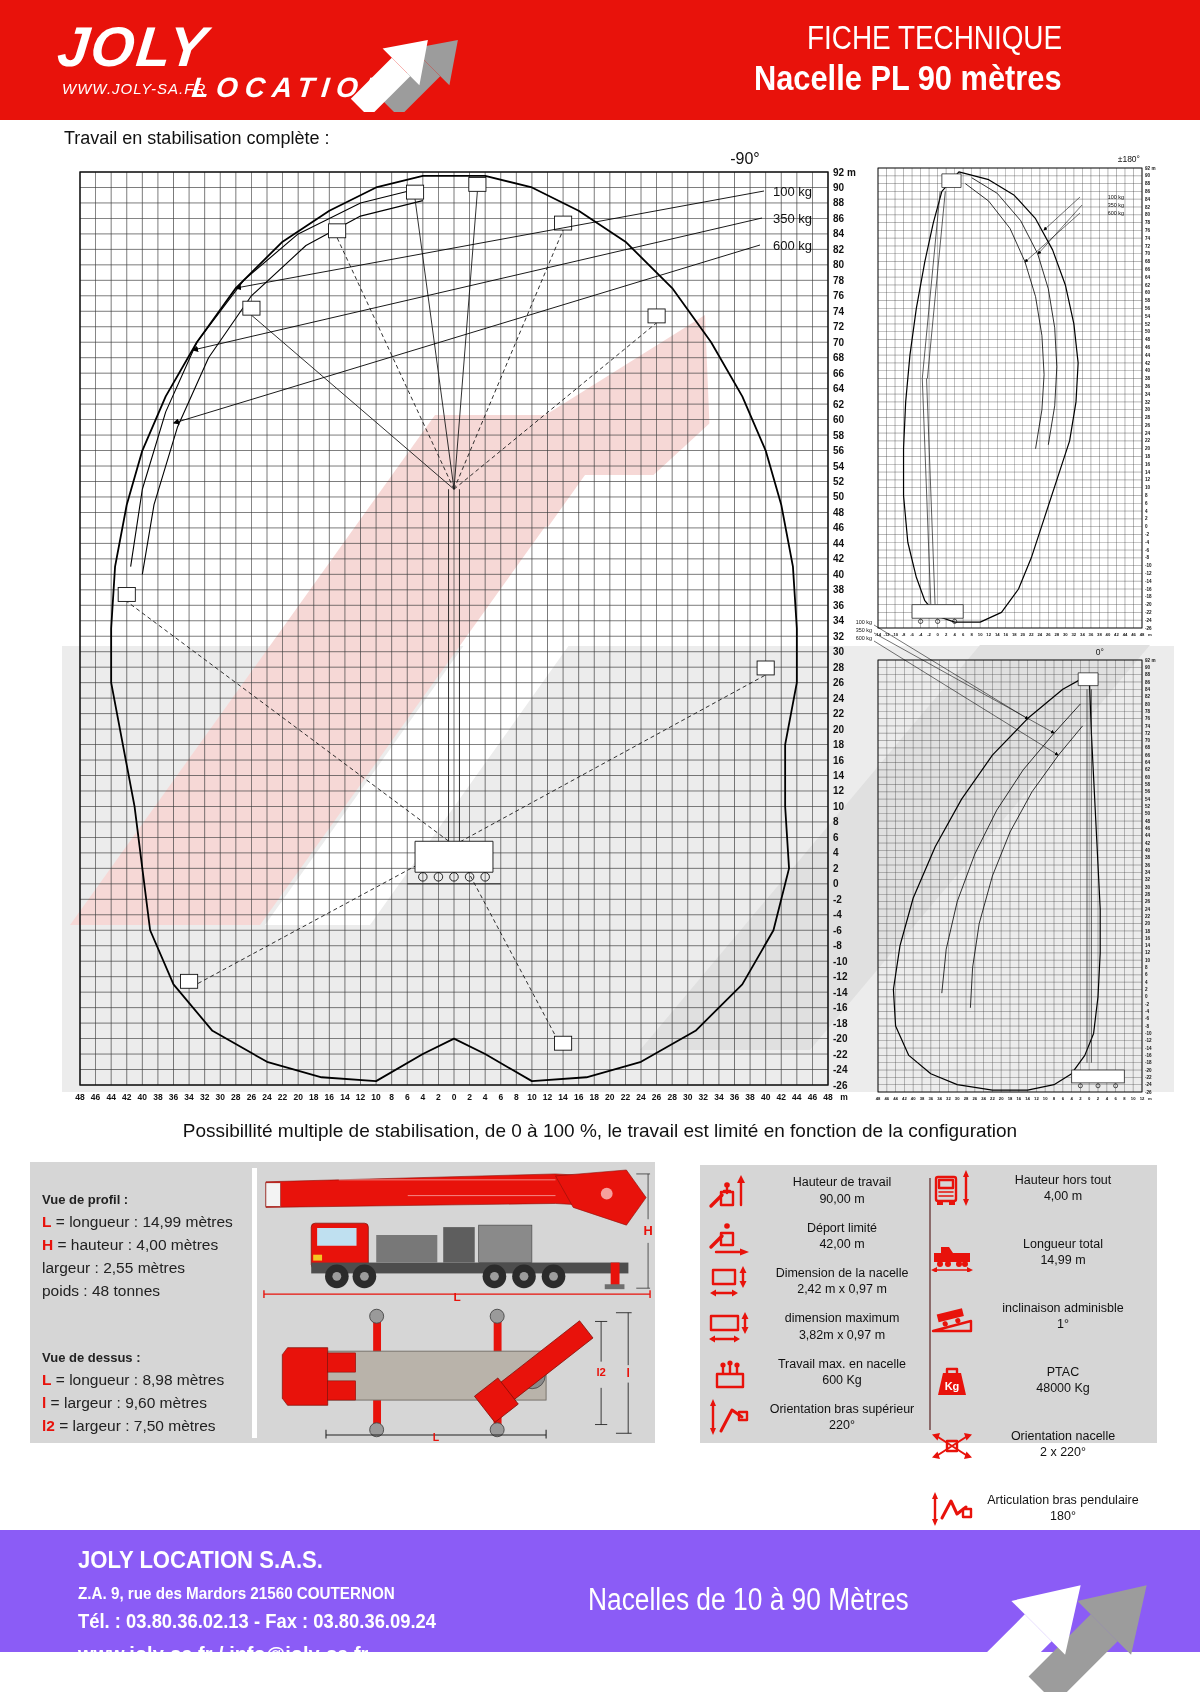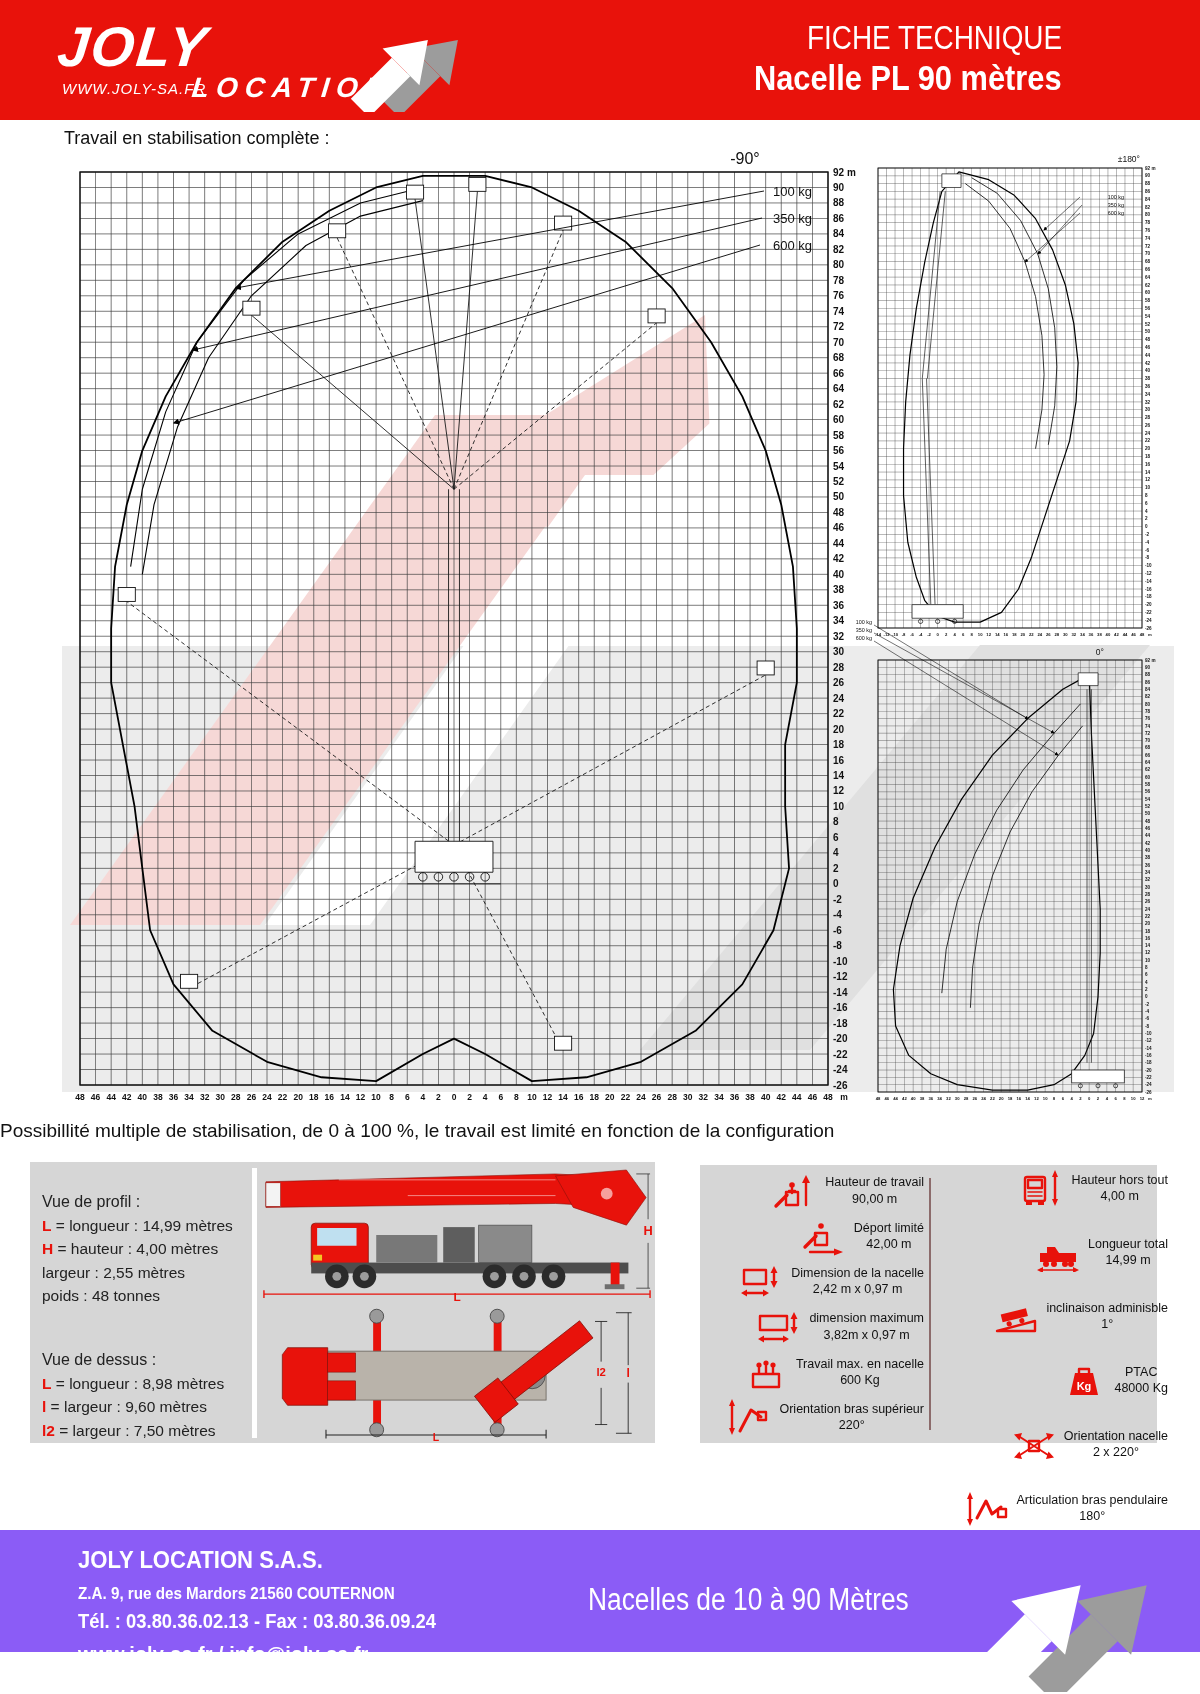--- a/index.html
+++ b/index.html
@@ -12,38 +12,38 @@
   .logo-url{position:absolute;left:62px;top:80px;font-size:15px;font-style:italic;color:#fff;letter-spacing:1px;}
   .logo-loc{position:absolute;left:192px;top:72px;font-size:28px;font-style:italic;font-weight:700;
         color:#fff;letter-spacing:7px;transform:skewX(-6deg);}
   .logo-arrow{position:absolute;left:338px;top:8px;}
   .hdr-t1{position:absolute;right:138px;top:18px;font-size:34px;color:#fff;font-weight:400;
         letter-spacing:0px;transform:scaleX(.82);transform-origin:right;}
   .hdr-t2{position:absolute;right:138px;top:58px;font-size:35px;color:#fff;font-weight:700;
         transform:scaleX(.88);transform-origin:right;}
   
   .intro{position:absolute;left:64px;top:128px;font-size:18px;color:#111;}
-  .note{position:absolute;left:0;top:1120px;width:1200px;text-align:left;font-size:19px;color:#111;}
+  .note{position:absolute;left:0;top:1120px;width:1200px;text-align:center;font-size:19px;color:#111;}
   
   #charts-svg{position:absolute;left:0;top:0;pointer-events:none;font-family:"Liberation Sans",sans-serif;}
   
   .lpanel{position:absolute;left:30px;top:1162px;width:625px;height:281px;background:#d6d6d6;}
   .lp-div{position:absolute;left:252px;top:1168px;width:5px;height:270px;background:#fff;}
   .vblock{position:absolute;width:210px;font-size:15.5px;line-height:1.5;color:#222;}
-  .vblock .vt{font-weight:400;font-size:16px;}
+  .vblock .vt{font-weight:700;font-size:13px;}
   .vblock .red{color:#e8120b;font-weight:700;}
   #vprofil{left:42px;top:1190px;}
   #vdessus{left:42px;top:1348px;}
   .truck-svg{position:absolute;}
   
   .rpanel{position:absolute;left:700px;top:1165px;width:457px;height:278px;background:#d6d6d6;}
   .rp-div{position:absolute;left:929px;top:1178px;width:2px;height:252px;background:#8c6b6b;}
-  .scol{position:absolute;top:1168px;height:272px;display:flex;flex-direction:column;justify-content:space-around;align-items:flex-end;}
+  .scol{position:absolute;top:1168px;height:272px;display:flex;flex-direction:column;justify-content:space-around;}
   #scol-l{left:706px;width:218px;}
-  #scol-r{left:952px;width:216px;gap:24px;}
+  #scol-r{left:928px;width:216px;gap:24px;}
   .srow{display:flex;align-items:center;gap:6px;}
   .sic{width:48px;flex:0 0 48px;display:flex;justify-content:center;}
   .sic svg{width:44px;height:40px;stroke:#e8120b;fill:none;stroke-width:2.4;stroke-linecap:round;stroke-linejoin:round;}
   .sic svg .f{fill:#e8120b;stroke:none;}
   .stx{flex:1;text-align:center;font-size:12.5px;line-height:1.3;color:#111;}
   
   .ftr{position:absolute;left:0;top:1530px;width:1200px;height:122px;background:#8b5cf6;color:#fff;}
   .f-co{position:absolute;left:78px;top:16px;font-size:24px;font-weight:700;transform:scaleX(.92);transform-origin:left;}
   .f-ad{position:absolute;left:78px;top:55px;font-size:16px;font-weight:600;transform:scaleX(.95);transform-origin:left;}
   .f-ph{position:absolute;left:78px;top:80px;font-size:20px;font-weight:600;transform:scaleX(.92);transform-origin:left;}

